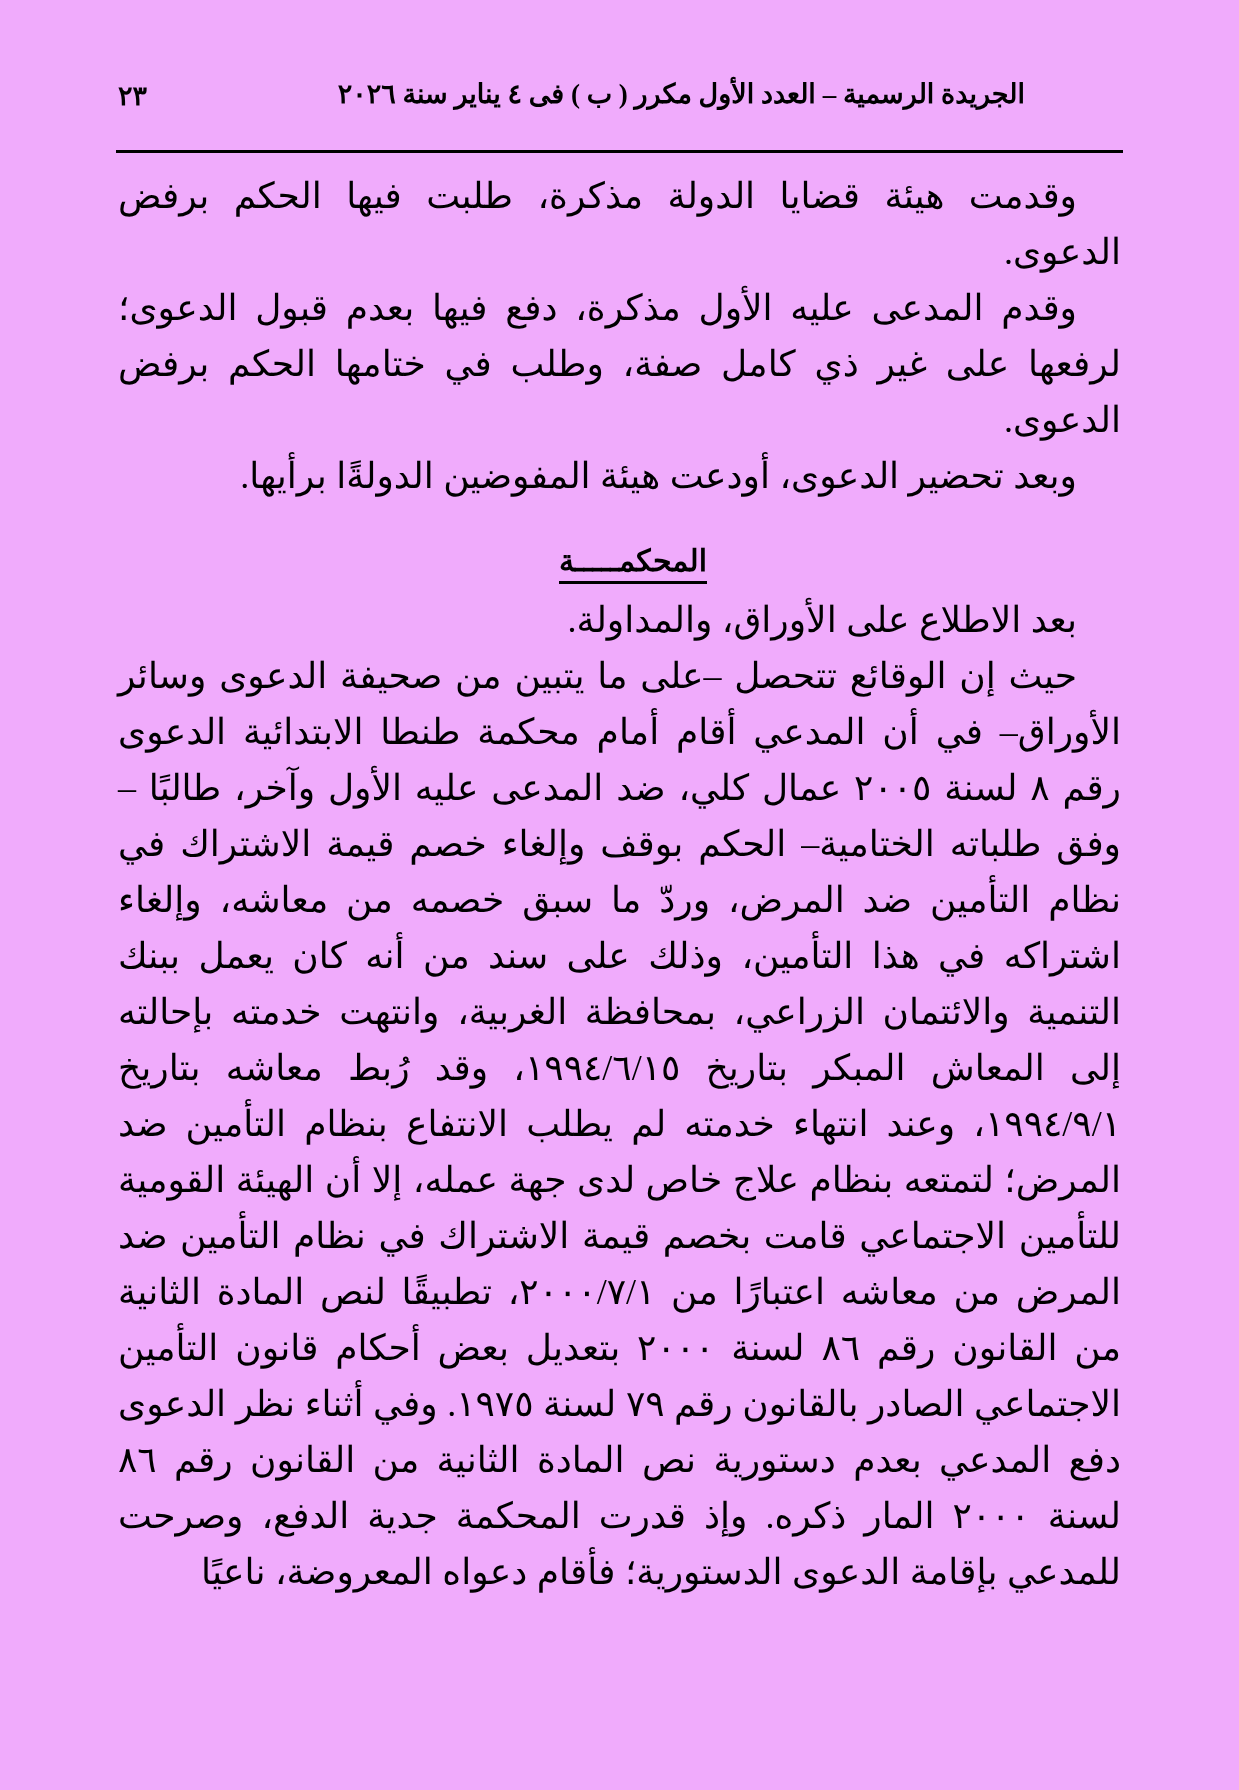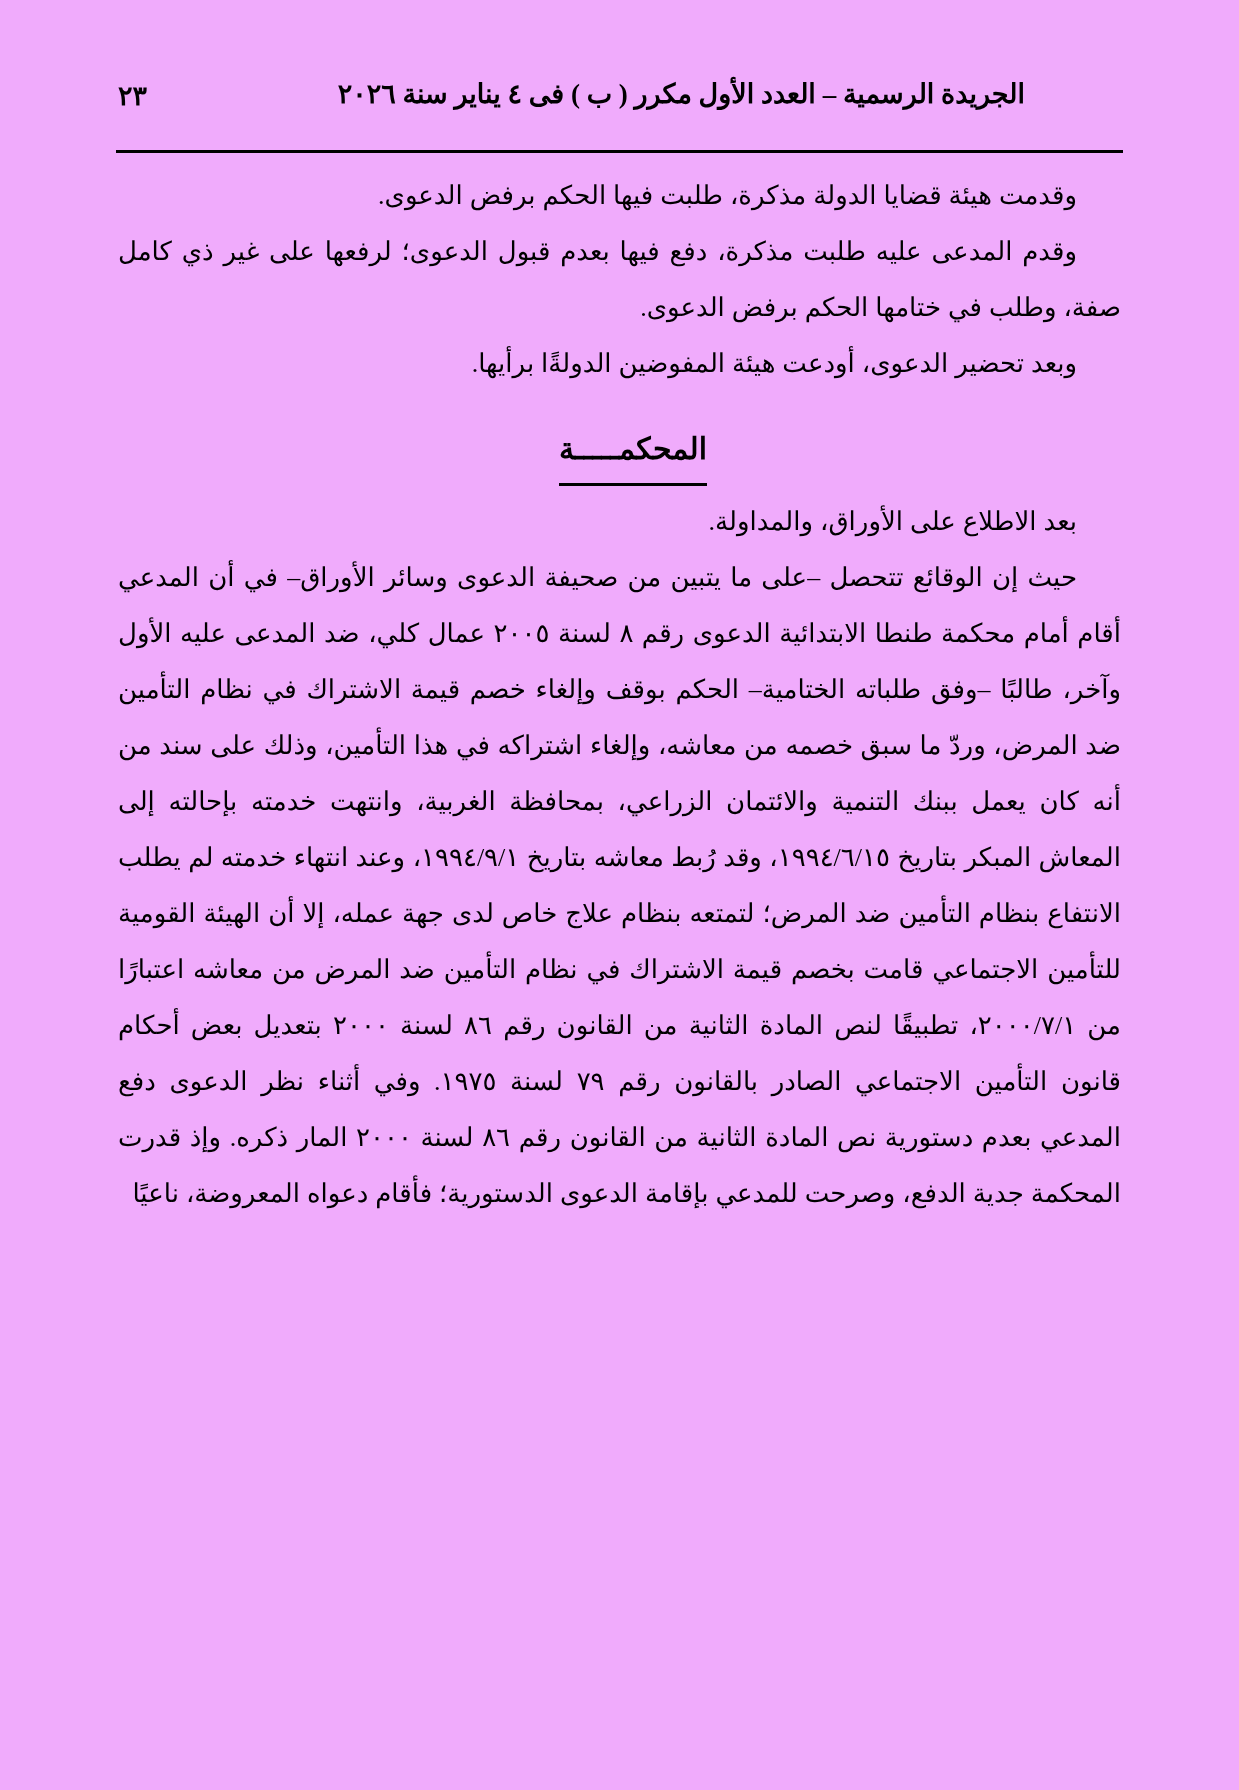--- a/index.html
+++ b/index.html
@@ -64,21 +64,21 @@
   .body-area {
     position: absolute;
     top: 168px;
     left: 118px;
     right: 118px;
     direction: rtl;
   }
 
   p.para {
     margin: 0 0 0 0;
-    font-size: 26px;
+    font-size: 36px;
     line-height: 56px;
     text-align: justify;
     text-justify: inter-word;
     text-indent: 0;
     word-spacing: 0.5px;
   }
   p.para.indent {
     text-indent: 44px;
   }
 
@@ -93,21 +93,21 @@
   .section-heading {
     margin: 26px 0 8px 0;
     text-align: center;
     font-size: 30px;
     font-weight: 700;
     letter-spacing: 0px;
   }
   .section-heading .hd-text {
     display: inline-block;
     border-bottom: 3px solid #000;
-    padding-bottom: 15px;
+    padding-bottom: 1px;
     line-height: 1.25;
     margin-left: 27px;
   }
 
   .block-spacer { height: 12px; }
 </style>
 </head>
 <body>
 
 <div class="page">
@@ -115,21 +115,21 @@
   <div class="page-header">
     <span class="header-page-number">٢٣</span>
     <span class="header-title">الجريدة الرسمية – العدد الأول مكرر ( ب ) فى ٤ يناير سنة ٢٠٢٦</span>
   </div>
   <div class="header-rule"></div>
 
   <div class="body-area">
 
     <p class="para indent nostretch">وقدمت هيئة قضايا الدولة مذكرة، طلبت فيها الحكم برفض الدعوى.</p>
 
-    <p class="para indent nostretch">وقدم المدعى عليه طلبت مذكرة، دفع فيها بعدم قبول الدعوى؛ لرفعها على غير ذي كامل صفة، وطلب في ختامها الحكم برفض الدعوى.</p>
+    <p class="para indent nostretch">وقدم المدعى عليه الأول مذكرة، دفع فيها بعدم قبول الدعوى؛ لرفعها على غير ذي كامل صفة، وطلب في ختامها الحكم برفض الدعوى.</p>
 
     <p class="para indent nostretch">وبعد تحضير الدعوى، أودعت هيئة المفوضين الدولةًا برأيها.</p>
 
 
     <div class="block-spacer"></div>
 
     <div class="section-heading">
       <span class="hd-text">المحكمـــــة</span>
     </div>
 

